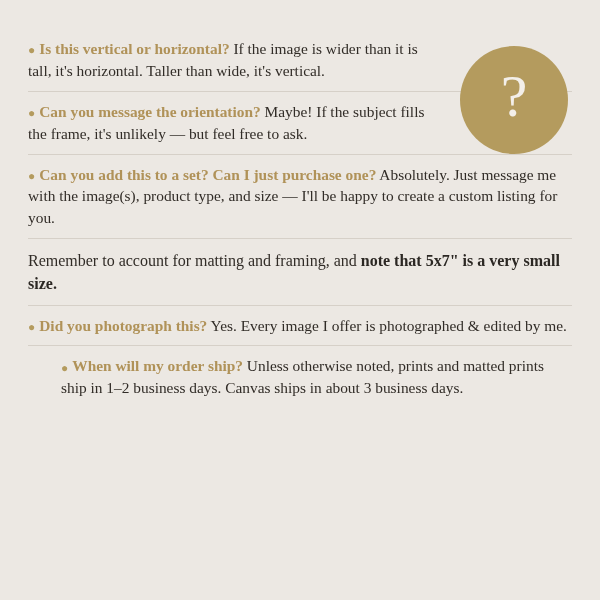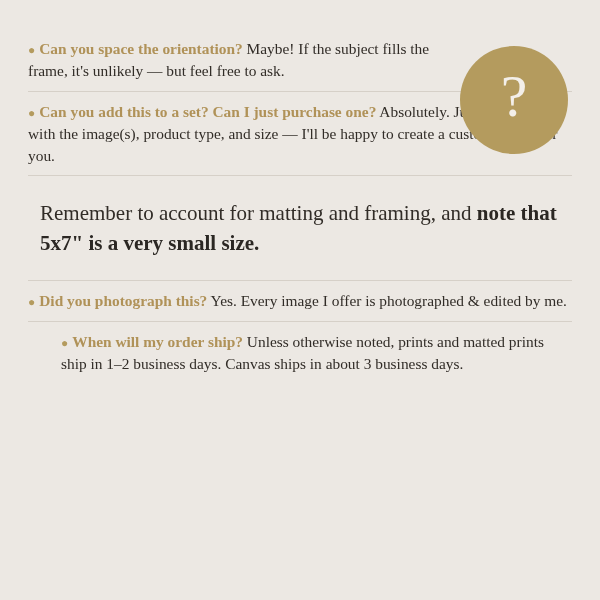--- a/index.html
+++ b/index.html
@@ -71,24 +71,24 @@
     line-height: 1;
   }
   .q {
     color: #b09258;
     font-weight: bold;
   }
   .a {
     color: #312c27;
   }
   .note-line {
-    font-size: 21px;
+    font-size: 16px;
     line-height: 1.42;
     color: #312c27;
-    margin: 12px;
+    margin: 0;
   }
   .bold-note {
     font-weight: bold;
     color: #2b2723;
   }
   .wrap-narrow-1 { max-width: 400px; }
   .wrap-narrow-2 { max-width: 404px; }
   .spacer-note {
     padding: 2px 0 9px 0;
     margin: 0 0 9px 0;
@@ -99,23 +99,26 @@
 <body>
 
 <div class="page">
 
   <div class="badge">
     <span>?</span>
   </div>
 
   <div class="faq-list">
 
+    <div class="faq-item">
+      <p class="faq-line wrap-narrow-1"><span class="bullet">●</span><span class="q">Is this vertical or horizontal?</span><span class="a"> If the image is wider than it is tall, it's horizontal. Taller than wide, it's vertical.</span></p>
+    </div>
 
     <div class="faq-item">
-      <p class="faq-line wrap-narrow-2"><span class="bullet">●</span><span class="q">Can you space the orientation?</span><span class="a"> Maybe! If the subject fills the frame, it's unlikely — but feel free to ask.</span></p>
+      <p class="faq-line wrap-narrow-2"><span class="bullet">●</span><span class="q">Can you message the orientation?</span><span class="a"> Maybe! If the subject fills the frame, it's unlikely — but feel free to ask.</span></p>
     </div>
 
     <div class="faq-item">
       <p class="faq-line"><span class="bullet">●</span><span class="q">Can you add this to a set? Can I just purchase one?</span><span class="a"> Absolutely. Just message me with the image(s), product type, and size — I'll be happy to create a custom listing for you.</span></p>
     </div>
 
 
     <div class="spacer-note">
       <p class="note-line"><span>Remember to account for matting and framing, and </span><span class="bold-note">note that 5x7" is a very small size.</span></p>
     </div>

